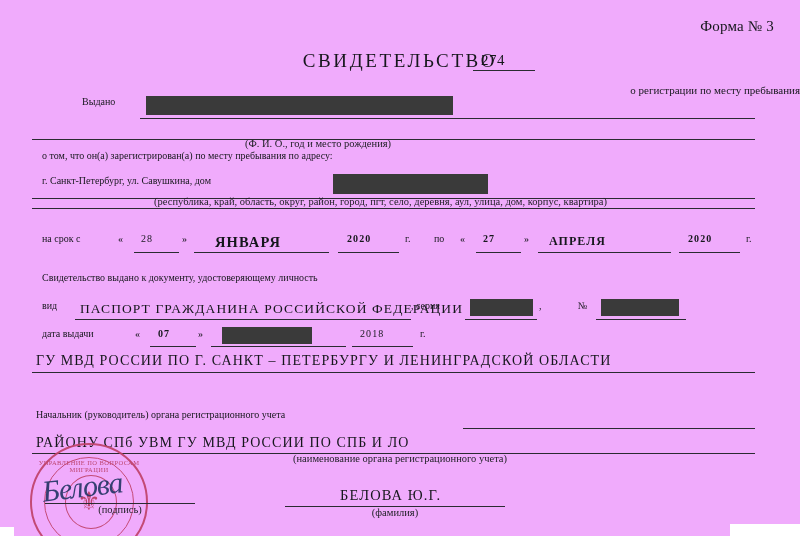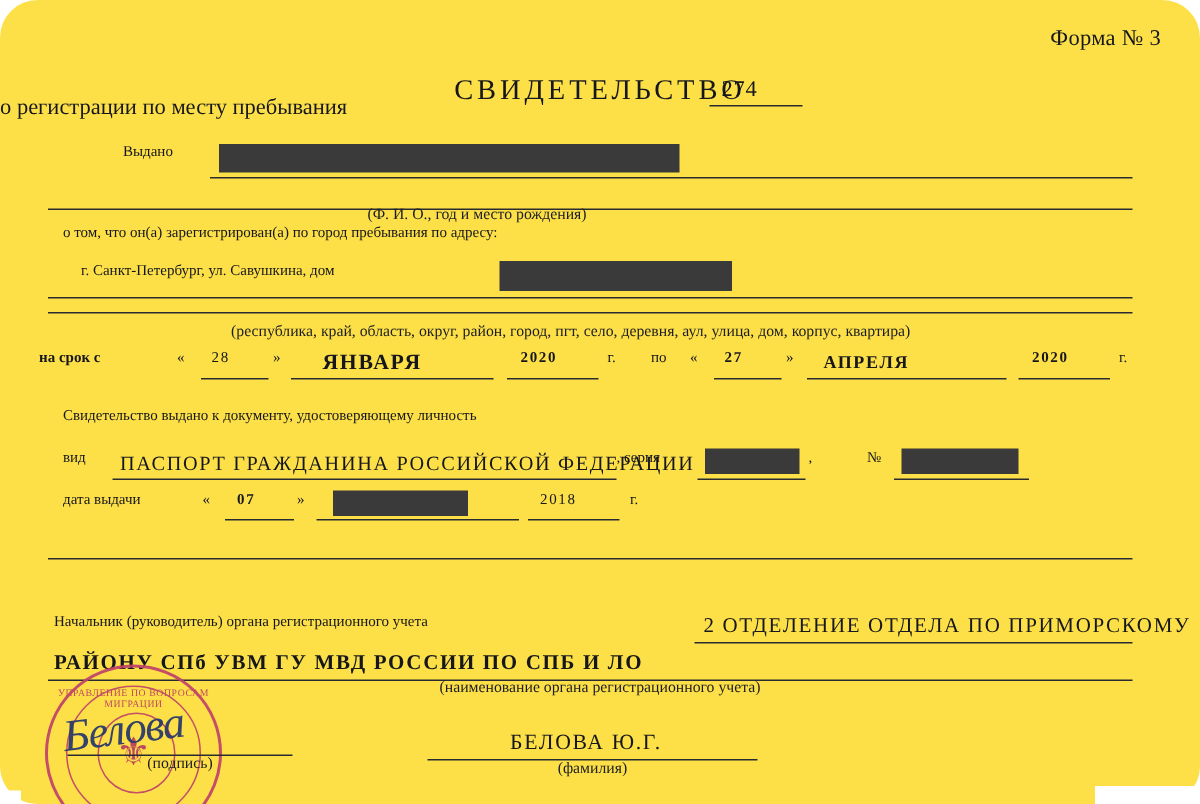--- a/index.html
+++ b/index.html
@@ -12,22 +12,21 @@
     height: 536px;
     font-family: "Liberation Serif", serif;
     color: #16171c;
     position: relative;
     overflow: hidden;
   }
   .page {
     position: relative;
     width: 800px;
     height: 536px;
-    background: #fde047;
-    border-radius: 25px;
+    background: #f0abfc;
   }
   
   .form-no {
     position: absolute;
     top: 18px;
     right: 26px;
     font-size: 15px;
     letter-spacing: 0.2px;
   }
   .title {
@@ -42,25 +41,25 @@
   }
   .title-number {
     position: absolute;
     top: 52px;
     left: 481px;
     font-size: 15px;
     letter-spacing: 0.5px;
   }
   .subtitle {
     position: absolute;
-    top: 64px;
+    top: 84px;
     left: 0;
     width: 800px;
-    text-align: left;
-    font-size: 15px;
+    text-align: right;
+    font-size: 11px;
   }
   
   .rule {
     position: absolute;
     height: 0;
     border-top: 1px solid #2a2b31;
   }
   .lbl {
     position: absolute;
     font-size: 10px;
@@ -157,30 +156,30 @@
   <div class="rule" style="left:473px; top:70px; width:62px;"></div>
   <div class="subtitle">о регистрации по месту пребывания</div>
 
   <div class="lbl" style="left:82px; top:96px;">Выдано</div>
   <div class="redact" style="left:146px; top:96px; width:307px; height:19px;"></div>
   <div class="rule" style="left:140px; top:118px; width:615px;"></div>
 
   <div class="rule" style="left:32px; top:139px; width:723px;"></div>
   <div class="small" style="left:0; top:138px; width:636px;">(Ф. И. О., год и место рождения)</div>
 
-  <div class="lbl" style="left:42px; top:150px;">о том, что он(а) зарегистрирован(а) по город пребывания по адресу:</div>
-
-  <div class="lbl" style="left:42px; top:175px;margin-left:12px;">г. Санкт-Петербург, ул. Савушкина, дом</div>
+  <div class="lbl" style="left:42px; top:150px;">о том, что он(а) зарегистрирован(а) по месту пребывания по адресу:</div>
+
+  <div class="lbl" style="left:42px; top:175px;">г. Санкт-Петербург, ул. Савушкина, дом</div>
   <div class="redact" style="left:333px; top:174px; width:155px; height:20px;"></div>
   <div class="rule" style="left:32px; top:198px; width:723px;"></div>
 
   <div class="rule" style="left:32px; top:208px; width:723px;"></div>
-  <div class="small" style="left:0; top:216px; width:761px;">(республика, край, область, округ, район, город, пгт, село, деревня, аул, улица, дом, корпус, квартира)</div>
-
-  <div class="lbl" style="left:26px; top:233px;font-weight:bold;">на срок с</div>
+  <div class="small" style="left:0; top:196px; width:761px;">(республика, край, область, округ, район, город, пгт, село, деревня, аул, улица, дом, корпус, квартира)</div>
+
+  <div class="lbl" style="left:42px; top:233px;">на срок с</div>
   <div class="lbl" style="left:118px; top:233px;">«</div>
   <div class="lbl spaced" style="left:141px; top:233px; font-weight:normal;">28</div>
   <div class="lbl" style="left:182px; top:233px;">»</div>
   <div class="rule" style="left:134px; top:252px; width:45px;"></div>
   <div class="lbl spaced" style="left:215px; top:234px; font-weight:bold; font-size:14.5px;">ЯНВАРЯ</div>
   <div class="rule" style="left:194px; top:252px; width:135px;"></div>
   <div class="lbl spaced" style="left:347px; top:233px; font-weight:bold;">2020</div>
   <div class="rule" style="left:338px; top:252px; width:61px;"></div>
   <div class="lbl" style="left:405px; top:233px;">г.</div>
   <div class="lbl" style="left:434px; top:233px;">по</div>
@@ -211,26 +210,26 @@
   <div class="lbl" style="left:135px; top:328px;">«</div>
   <div class="lbl spaced" style="left:158px; top:328px; font-weight:bold;">07</div>
   <div class="lbl" style="left:198px; top:328px;">»</div>
   <div class="rule" style="left:150px; top:346px; width:46px;"></div>
   <div class="redact" style="left:222px; top:327px; width:90px; height:17px;"></div>
   <div class="rule" style="left:211px; top:346px; width:135px;"></div>
   <div class="lbl spaced" style="left:360px; top:328px;">2018</div>
   <div class="rule" style="left:352px; top:346px; width:61px;"></div>
   <div class="lbl" style="left:420px; top:328px;">г.</div>
 
+  <div class="lbl spaced" style="left:36px; top:353px; font-size:14px;">ГУ  МВД  РОССИИ  ПО  Г. САНКТ – ПЕТЕРБУРГУ  И  ЛЕНИНГРАДСКОЙ ОБЛАСТИ</div>
   <div class="rule" style="left:32px; top:372px; width:723px;"></div>
 
   <div class="lbl" style="left:36px; top:409px;">Начальник (руководитель) органа регистрационного учета</div>
-  <div class="lbl spaced" style="left:469px; top:410px; font-size:14px;">2 ОТДЕЛЕНИЕ ОТДЕЛА  ПО ПРИМОРСКОМУ</div>
   <div class="rule" style="left:463px; top:428px; width:292px;"></div>
-  <div class="lbl spaced" style="left:36px; top:435px; font-size:14px;font-weight:bold;">РАЙОНУ СПб УВМ  ГУ  МВД  РОССИИ  ПО СПБ  И  ЛО</div>
+  <div class="lbl spaced" style="left:36px; top:435px; font-size:14px;">РАЙОНУ СПб УВМ  ГУ  МВД  РОССИИ  ПО СПБ  И  ЛО</div>
   <div class="rule" style="left:32px; top:453px; width:723px;"></div>
   <div class="small" style="left:0; top:453px; width:800px;">(наименование органа регистрационного учета)</div>
 
   <div class="stamp">
     <div class="stamp-inner"></div>
     <div class="stamp-core"></div>
     <div class="stamp-txt-top">УПРАВЛЕНИЕ ПО ВОПРОСАМ МИГРАЦИИ</div>
     <div class="stamp-eagle">⚜</div>
 
   </div>

